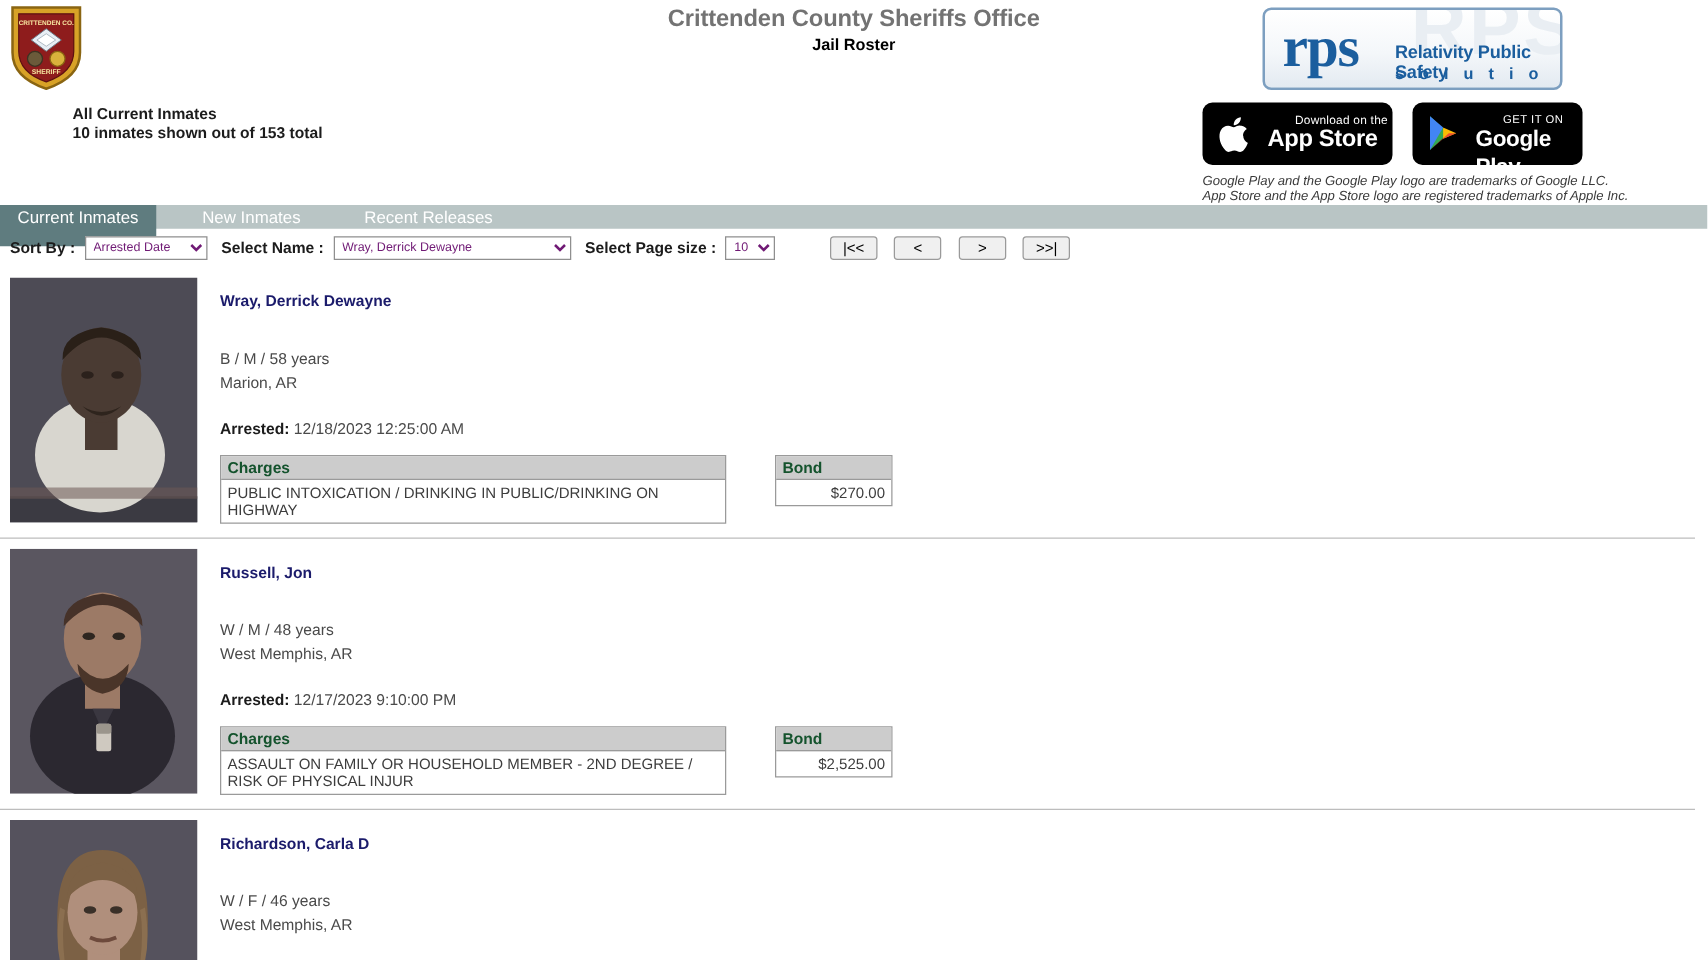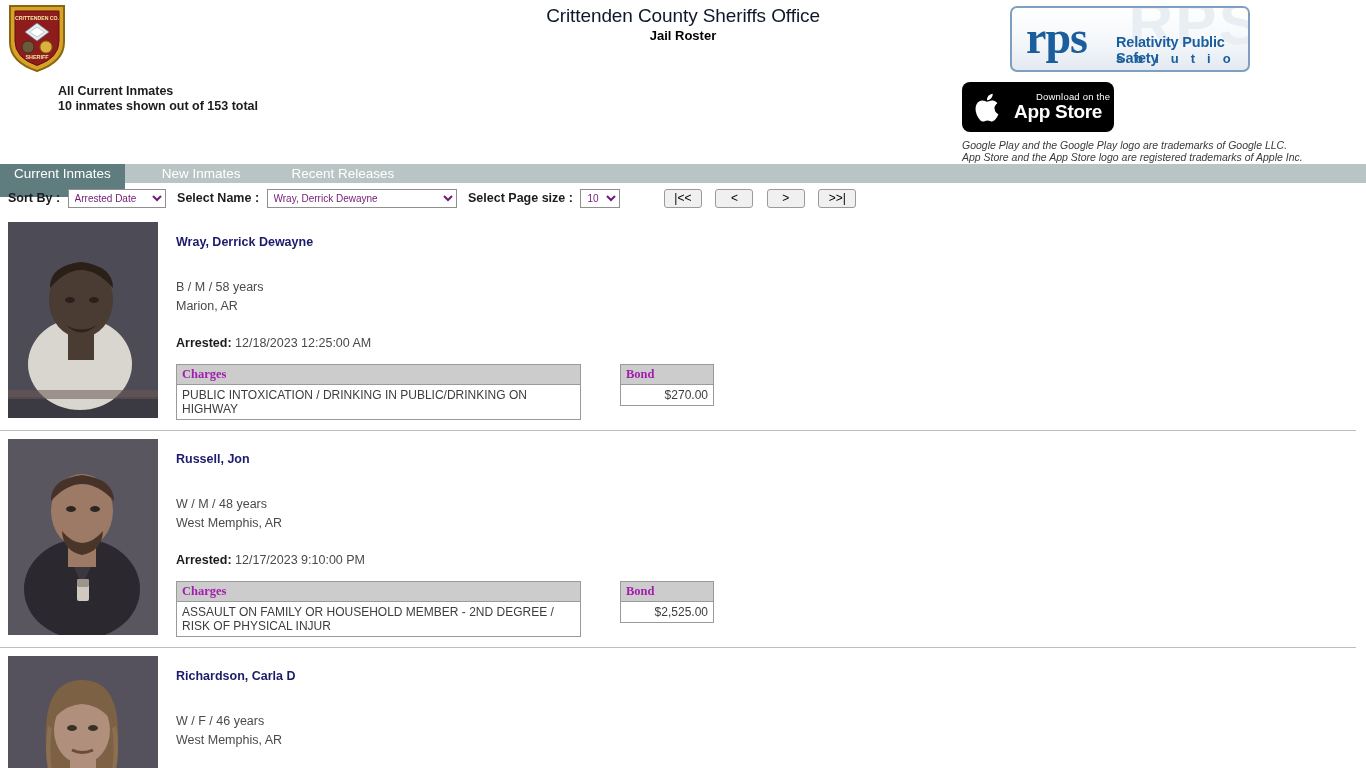--- a/index.html
+++ b/index.html
@@ -22,21 +22,21 @@
     width: 62px; height: 72px;
   }
   .badge-svg { display: block; width: 62px; height: 72px; }
 
   .title-block {
     position: absolute; left: 0; right: 0; top: 4px;
     text-align: center;
     pointer-events: none;
   }
   .site-title {
-    font-size: 19px; font-weight: normal; color: #0f172a;
+    font-size: 19px; font-weight: bold; color: #737373;
     line-height: 23px; letter-spacing: -0.1px;
     margin: 0;
   }
   .site-subtitle {
     font-size: 13px; font-weight: bold; color: #000;
     line-height: 16px; margin: 1px 0 0 0;
   }
 
   .roster-summary {
     position: absolute; left: 58px; top: 84px;
@@ -160,22 +160,22 @@
   }
   .demo-block { margin-top: 28px; font-size: 12.5px; color: #4a4a4a; line-height: 19px; }
   .arrested { margin-top: 20px; font-size: 12.5px; color: #4a4a4a; }
   .arrested .lbl { font-weight: bold; color: #1c1c1c; }
 
   .charge-tables { margin-top: 14px; position: relative; height: 56px; }
   .tbl { position: absolute; top: 0; border: 1px solid #9a9a9a; background: #fff; }
   .tbl-charges { left: 0; width: 405px; }
   .tbl-bond { left: 444px; width: 94px; }
   .tbl-head {
-    background: #cccccc; font-size: 12.5px; font-weight: bold; color: #a21caf;
-    padding: 2px 5px; border-bottom: 1px solid #9a9a9a; font-family: Liberation Serif, serif;
+    background: #cccccc; font-size: 12.5px; font-weight: bold; color: #14532d;
+    padding: 2px 5px; border-bottom: 1px solid #9a9a9a;
   }
   .tbl-cell {
     font-size: 12px; color: #3d3d3d; padding: 3px 5px; line-height: 14px;
   }
   .tbl-cell.money { text-align: right; }
 </style>
 </head>
 <body>
 
 <div id="page">
@@ -215,20 +215,31 @@
     <div class="store-badges">
       <div class="store-badge badge-apple">
         <svg class="badge-icon" width="30" height="34" viewBox="0 0 30 34">
           <path d="M20.4 17.6c0-3.6 2.9-5.3 3-5.4-1.6-2.4-4.2-2.7-5.1-2.7-2.2-.2-4.2 1.3-5.3 1.3-1.1 0-2.8-1.3-4.6-1.2-2.3.03-4.5 1.4-5.7 3.5-2.4 4.2-.6 10.5 1.8 13.9 1.2 1.7 2.6 3.5 4.4 3.5 1.8-.07 2.4-1.1 4.6-1.1s2.7 1.1 4.6 1.1c1.9-.03 3.1-1.7 4.3-3.4 1.3-1.9 1.9-3.8 1.9-3.9-.04-.02-3.7-1.4-3.7-5.6z" fill="#ffffff"></path>
           <path d="M17.2 7.2c1-1.2 1.6-2.9 1.5-4.5-1.4.06-3.2.96-4.2 2.1-.9 1-1.7 2.8-1.5 4.4 1.6.12 3.2-.8 4.2-2z" fill="#ffffff"></path>
         </svg>
         <div class="badge-txt badge-small apple-small">Download on the</div>
         <div class="badge-txt badge-big apple-big">App Store</div>
       </div>
 
+      <div class="store-badge badge-google">
+        <svg class="badge-icon" width="28" height="31" viewBox="0 0 28 31">
+          <path d="M2 2 L17 15.5 L2 29 Z" fill="#34a853"></path>
+          <path d="M2 2 L17 15.5 L2 29 Z" fill="none"></path>
+          <path d="M2 2 L12.5 11 L2 29 Z" fill="#4285f4"></path>
+          <path d="M12.5 11 L23 15.5 L12.5 20 Z" fill="#fbbc04"></path>
+          <path d="M2 29 L17 15.5 L23 15.5 L12.5 20 Z" fill="#ea4335" opacity="0.9"></path>
+        </svg>
+        <div class="badge-txt badge-small goog-small">GET IT ON</div>
+        <div class="badge-txt badge-big goog-big">Google Play</div>
+      </div>
     </div>
 
     <div class="trademark">
       <div>Google Play and the Google Play logo are trademarks of Google LLC.</div>
       <div>App Store and the App Store logo are registered trademarks of Apple Inc.</div>
     </div>
   </div>
 
   <div class="tabbar">
     <span class="tab active">Current Inmates</span>

